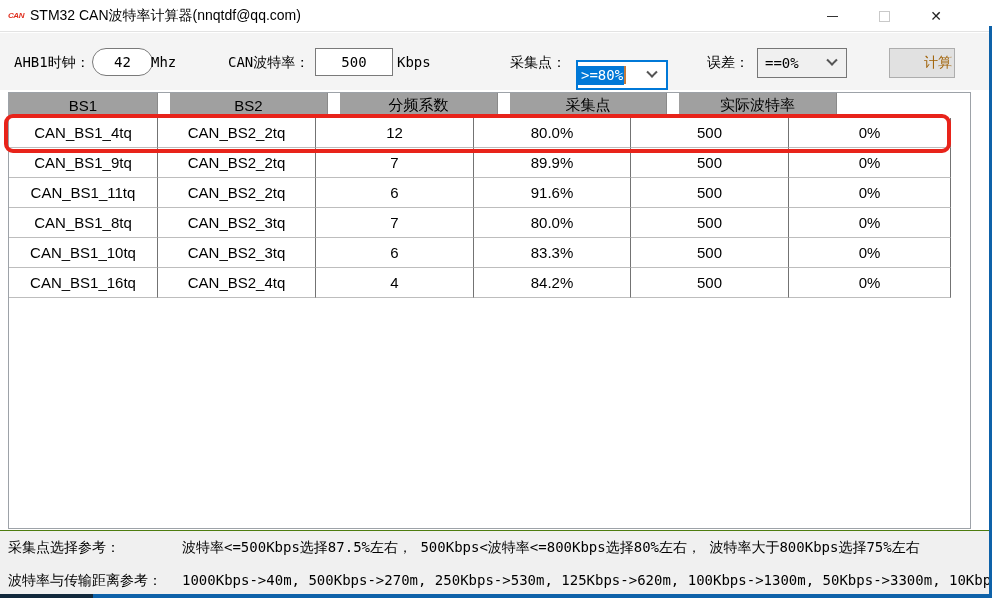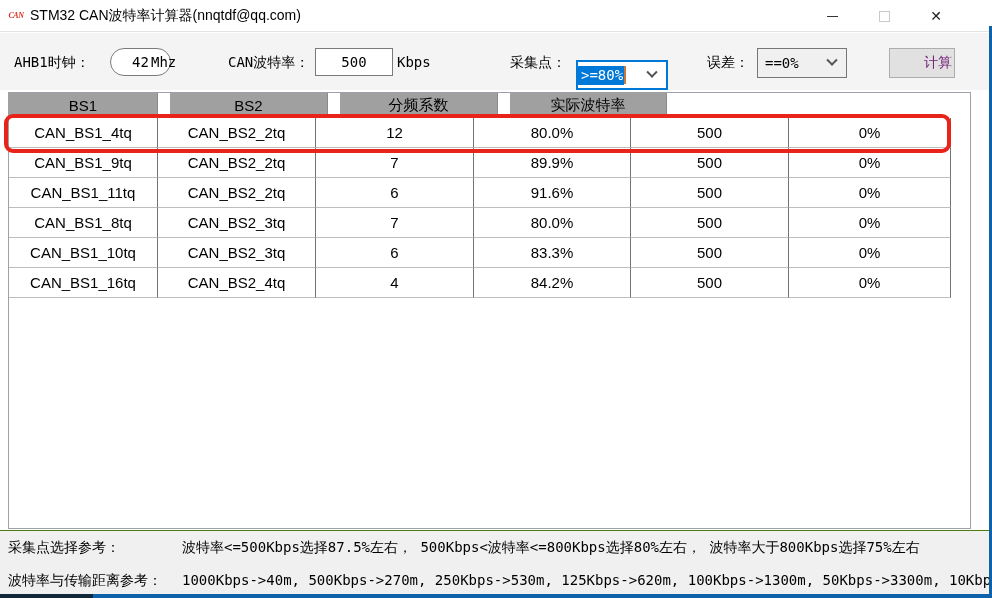--- a/index.html
+++ b/index.html
@@ -11,21 +11,21 @@
   }
 
   
   .titlebar {
     position: absolute; left: 0; top: 0; width: 992px; height: 32px;
     background: #ffffff; border-bottom: 1px solid #e3e3e3;
     display: flex; align-items: center;
   }
   .app-logo {
     margin-left: 6px; width: 20px; text-align: center;
-    font-family: Liberation Serif, serif;
+    font-family: Liberation Sans, sans-serif;
     font-size: 8px; font-weight: bold; font-style: italic; color: #e03020;
     letter-spacing: -0.5px;
   }
   .app-title { margin-left: 4px; font-size: 14px; color: #000000; }
   .win-controls { position: absolute; left: 806px; top: 0; height: 32px; display: flex; }
   .win-btn { width: 52px; height: 32px; display: flex; align-items: center; justify-content: center; background: transparent; border: none; cursor: default; }
   .glyph-min { width: 11px; height: 1px; background: #333333; }
   .glyph-max { width: 11px; height: 11px; border: 1px solid #c9c9c9; background: transparent; }
   .glyph-close { font-size: 14px; color: #222222; line-height: 1; }
 
@@ -51,21 +51,21 @@
   .combo-caret { width: 2px; height: 18px; background: #c57a3c; }
   .combo-text { padding-left: 7px; color: #000; white-space: nowrap; }
   .chevron {
     margin-left: auto; margin-right: 10px; width: 8px; height: 8px;
     border-right: 2px solid #555; border-bottom: 2px solid #555;
     transform: rotate(45deg) translate(-2px, -2px);
   }
   .calc-btn {
     position: absolute; left: 889px; top: 15px; width: 66px; height: 30px;
     background: #e1e1e1; border: 1px solid #adadad; font-size: 14px;
-    font-family: "DejaVu Sans Mono", "Liberation Mono", monospace; color: #701a75;
+    font-family: "DejaVu Sans Mono", "Liberation Mono", monospace; color: #a16207;
     display: flex; align-items: center; justify-content: center; padding-left: 32px;
   }
 
   
   .main-area { position: absolute; left: 0; top: 90px; width: 992px; height: 440px; background: #ffffff; }
   .listview {
     position: absolute; left: 8px; top: 2px; width: 963px; height: 437px;
     background: #ffffff; border: 1px solid #9da2a8; overflow: hidden;
   }
   .lv-grid-row { display: grid; grid-template-columns: 149px 158px 158px 157px 158px 162px; }
@@ -119,21 +119,21 @@
         <span class="glyph-max"></span>
       </button>
       <button class="win-btn">
         <span class="glyph-close">✕</span>
       </button>
     </div>
   </div>
 
   <div class="toolbar">
     <span class="tb-label" style="left:14px">AHB1时钟：</span>
-    <input class="tb-input" style="left: 110px; width: 61px; border-radius: 14px;" value="42">
+    <input class="tb-input" style="left: 92px; width: 61px; border-radius: 14px;" value="42">
     <span class="tb-label" style="left:151px">Mhz</span>
 
     <span class="tb-label" style="left:228px">CAN波特率：</span>
     <input class="tb-input" style="left: 315px; width: 78px;" value="500">
     <span class="tb-label" style="left:397px">Kbps</span>
 
     <span class="tb-label" style="left:510px">采集点：</span>
     <div class="combo combo-focused" style="left:576px;width:92px">
       <span class="combo-sel">&gt;=80%</span>
       <span class="combo-caret"></span>
@@ -149,20 +149,21 @@
     <button class="calc-btn">计算</button>
   </div>
 
   <div class="main-area">
     <div class="listview">
 
       <div class="lv-grid-row lv-header">
         <div class="cell">BS1</div>
         <div class="cell">BS2</div>
         <div class="cell">分频系数</div>
+        <div class="cell">采集点</div>
         <div class="cell">实际波特率</div>
       </div>
 
       <div class="lv-grid-row lv-row">
         <div class="cell">CAN_BS1_4tq</div>
         <div class="cell">CAN_BS2_2tq</div>
         <div class="cell">12</div>
         <div class="cell">80.0%</div>
         <div class="cell">500</div>
         <div class="cell">0%</div>

